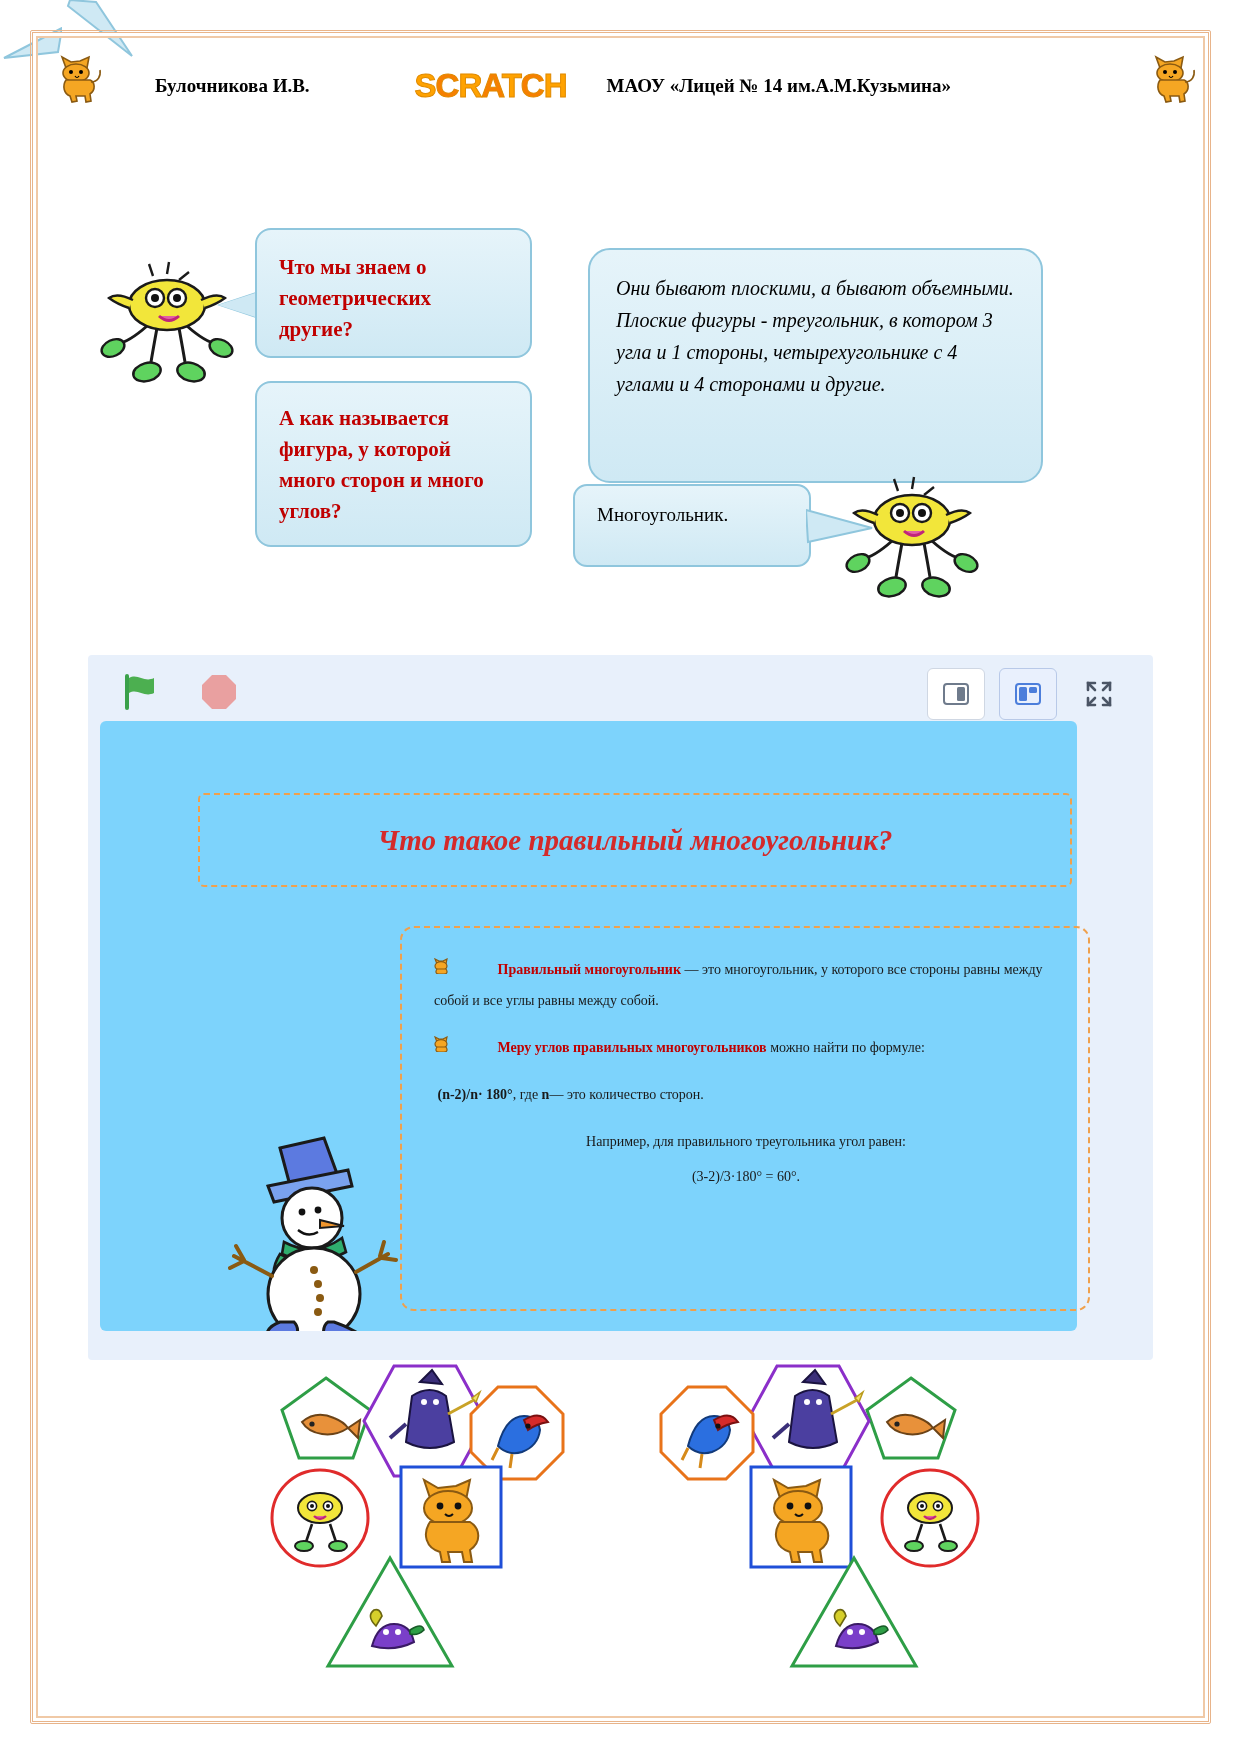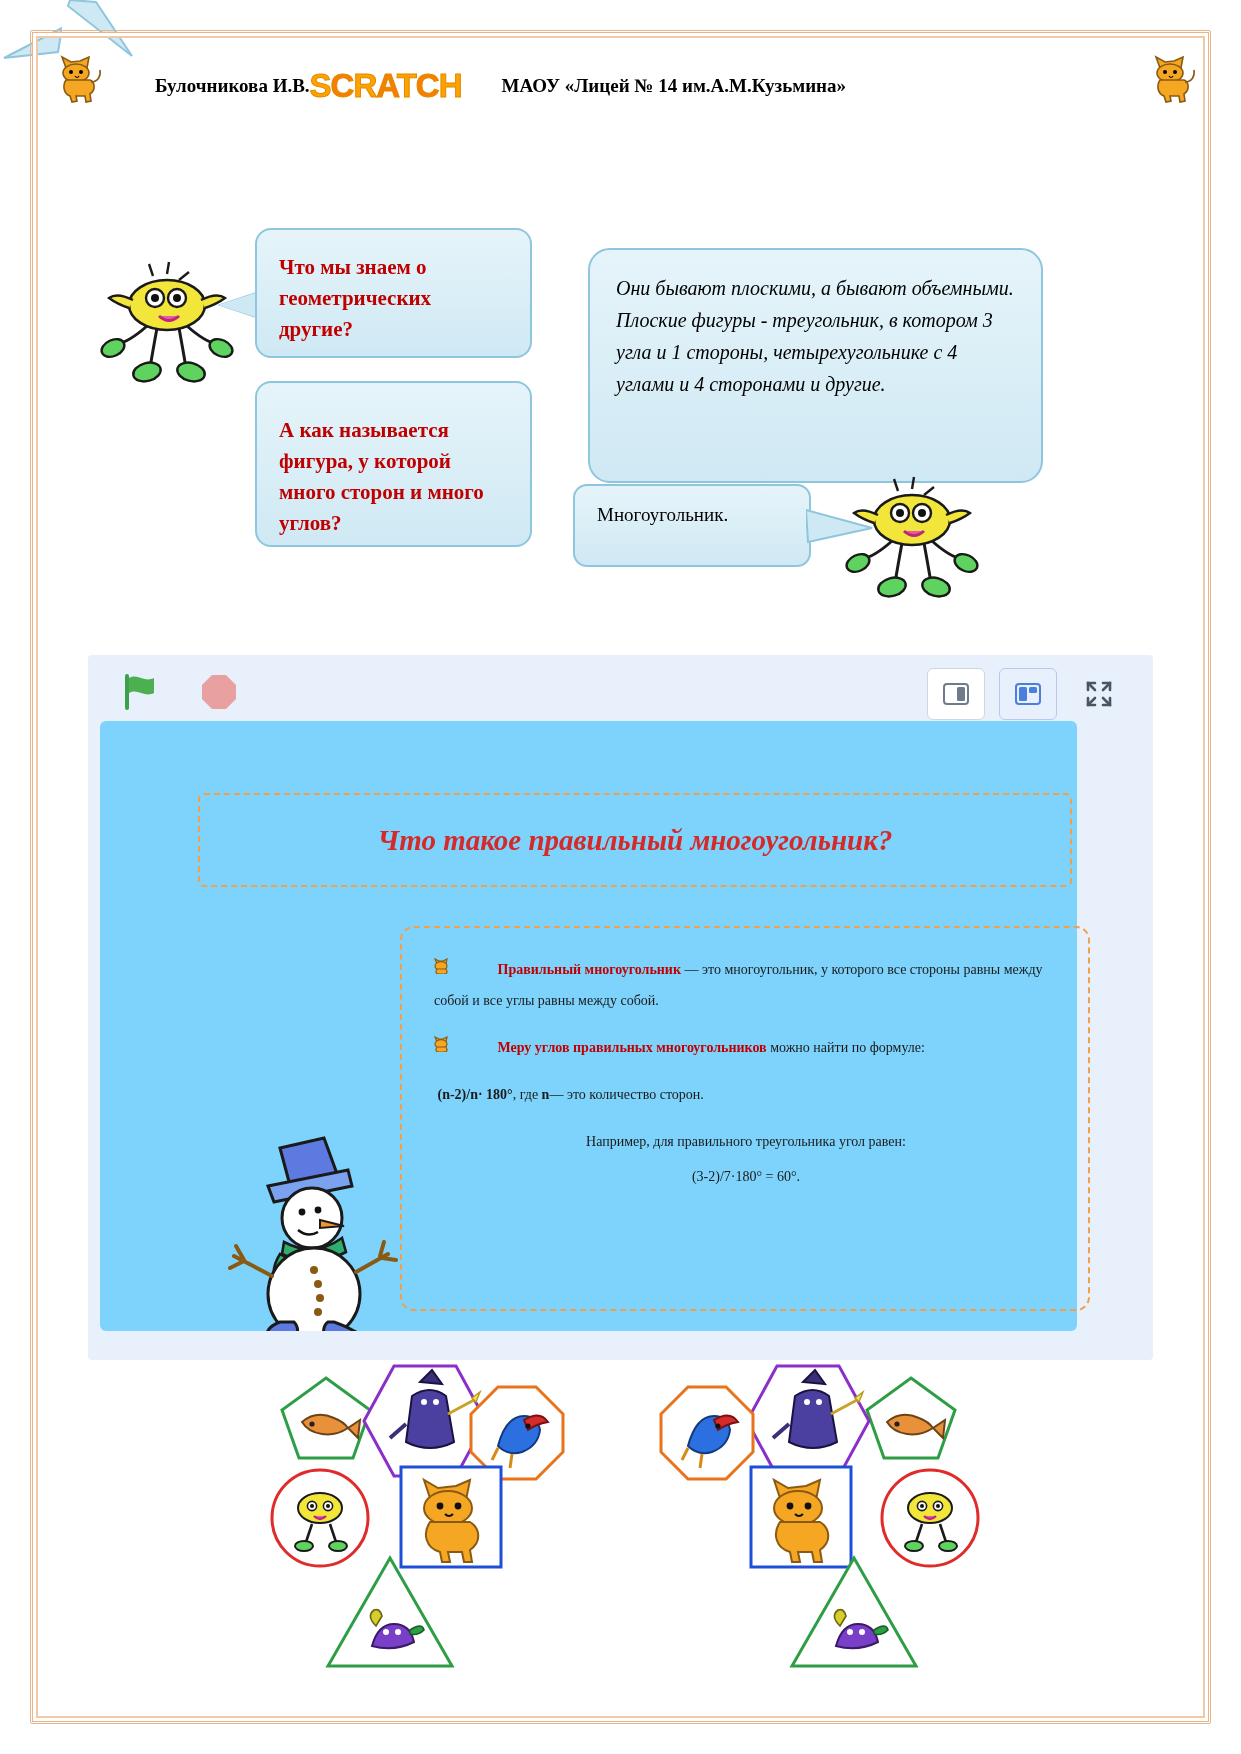--- a/index.html
+++ b/index.html
@@ -24,20 +24,21 @@
   
   .header{
     position:absolute;left:60px;top:52px;width:1120px;height:68px;
     display:flex;align-items:center;
   }
   .hdr-author{
     font-weight:bold;font-size:19px;color:#000;
     margin-left:95px;
   }
   .scratch-logo{
+    margin-left:105px;
     font-family:"Liberation Sans", sans-serif;
     font-weight:bold;font-size:33px;
     color:#f5a623;
     letter-spacing:-1px;
     -webkit-text-stroke:1px #e08a00;
     text-shadow:1px 1px 0 #fff;
   }
   .scratch-logo span:nth-child(odd){color:#ffa200;}
   .scratch-logo span:nth-child(even){color:#f77f00;}
   .hdr-school{
@@ -53,21 +54,21 @@
   .bubble{
     position:absolute;
     background:linear-gradient(180deg,#e6f4fa 0%, #cfe9f4 100%);
     border:2px solid #8fc6dd;
     border-radius:16px;
     box-sizing:border-box;
   }
   .bubble .txt{display:block;}
   .b1{left:255px;top:228px;width:277px;height:130px;padding:22px 22px;}
   .b1 .txt{color:#c00000;font-weight:bold;font-size:21px;line-height:31px;}
-  .b2{left:255px;top:381px;width:277px;height:166px;padding:32px 22px;}
+  .b2{left:255px;top:381px;width:277px;height:166px;padding:20px 22px;}
   .b2 .txt{color:#c00000;font-weight:bold;font-size:21px;line-height:31px;}
   .b3{left:588px;top:248px;width:455px;height:235px;padding:22px 26px;border-radius:22px;}
   .b3 .txt{color:#000;font-style:italic;font-size:20px;line-height:32px;}
   .b4{left:573px;top:484px;width:238px;height:83px;padding:18px 22px;border-radius:14px;}
   .b4 .txt{color:#000;font-size:19px;}
 
   
   .tail{position:absolute;width:0;height:0;}
   .tail1{left:218px;top:292px;border-top:13px solid transparent;border-bottom:13px solid transparent;border-right:40px solid #cfe9f4;}
   .tail1b{left:217px;top:291px;border-top:14px solid transparent;border-bottom:14px solid transparent;border-right:42px solid #8fc6dd;z-index:-1;}
@@ -360,21 +361,21 @@
                 <path d="M3 11 c-2 3 -1 5 2 5 h5 c3 0 4 -2 2 -5 Z"></path>
               </g>
             </svg>
           </span>
           <span class="indent"></span><span class="hl-red" data-interactable="false">Меру углов правильных многоугольников</span><span data-interactable="false"> можно найти по формуле:</span>
         </p>
         <p class="formula" data-interactable="false">
           &nbsp;<b data-interactable="false">(n-2)/n· 180°</b><span data-interactable="false">, где </span><b data-interactable="false">n</b><span data-interactable="false">— это количество сторон.</span>
         </p>
         <p class="center" data-interactable="false">Например, для правильного треугольника угол равен:</p>
-        <p class="center" style="margin-top:-12px;" data-interactable="false">(3-2)/7·180° = 60°.</p>
+        <p class="center" style="margin-top:-12px;" data-interactable="false">(3-2)/3·180° = 60°.</p>
       </div>
 
     </div>
   </div>
 
   
   <div class="sprite-strip" data-interactable="false">
 
     <div class="sp" style="left:190px;top:16px;" data-interactable="true">
       <svg width="96" height="88" viewBox="0 0 96 88">

